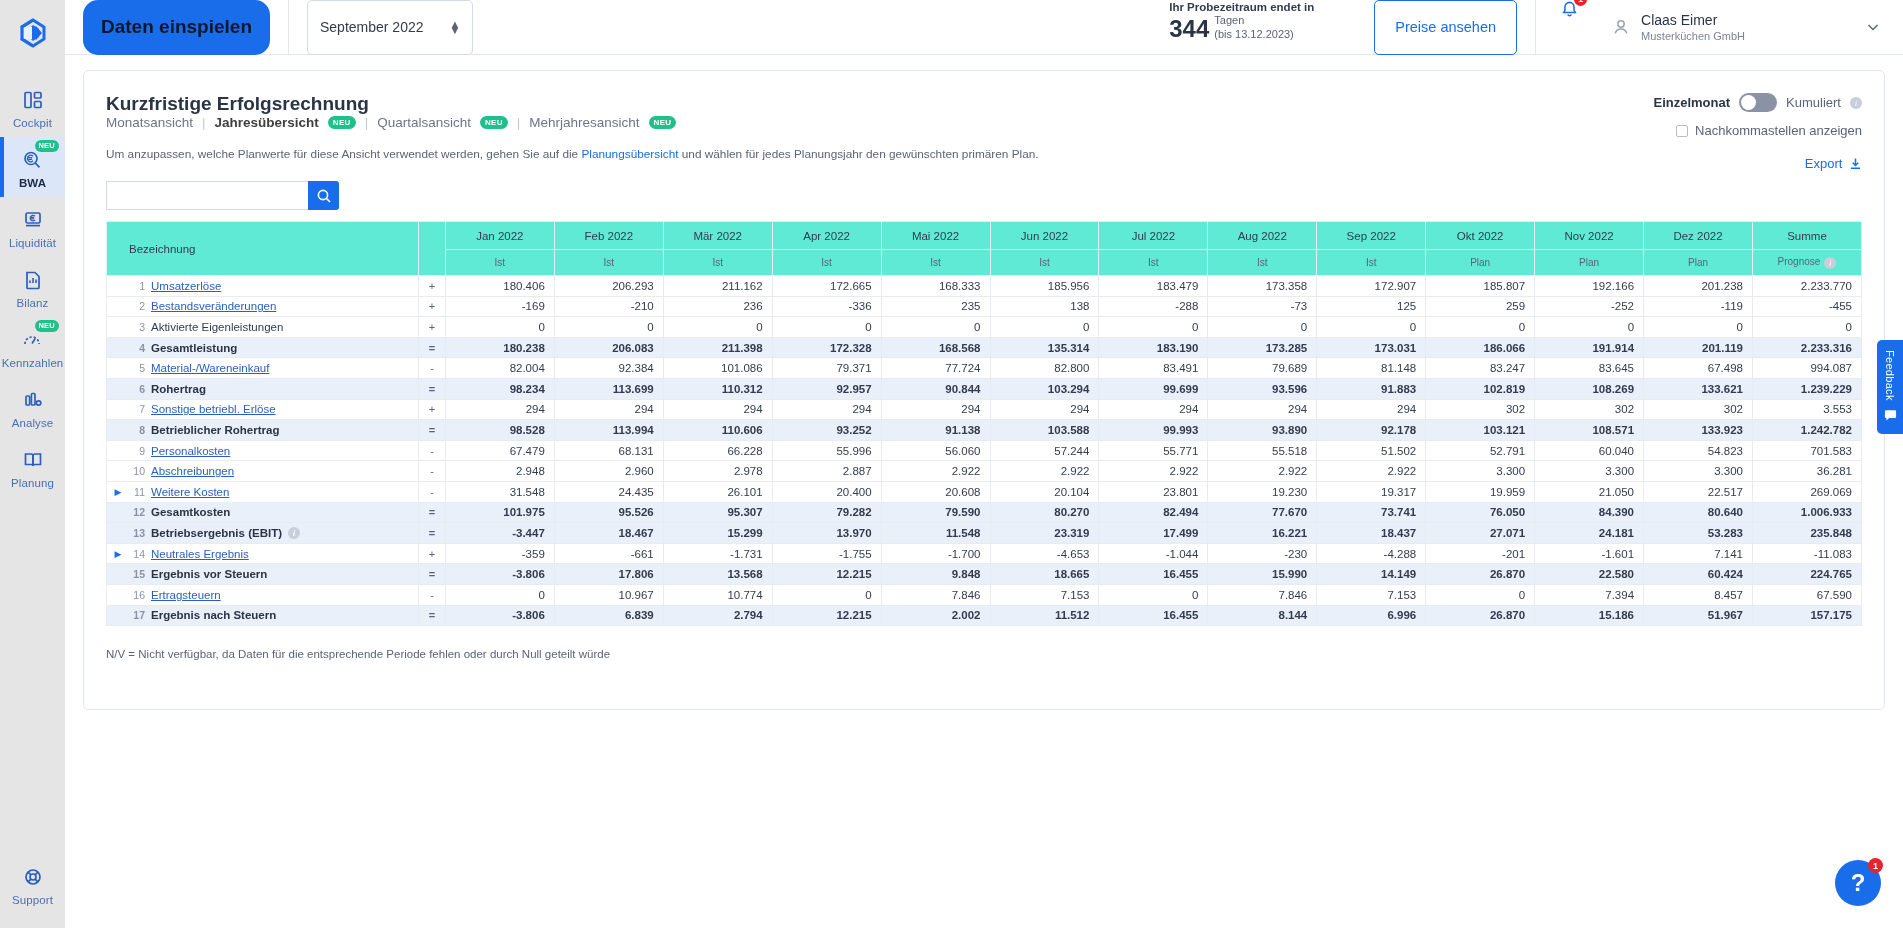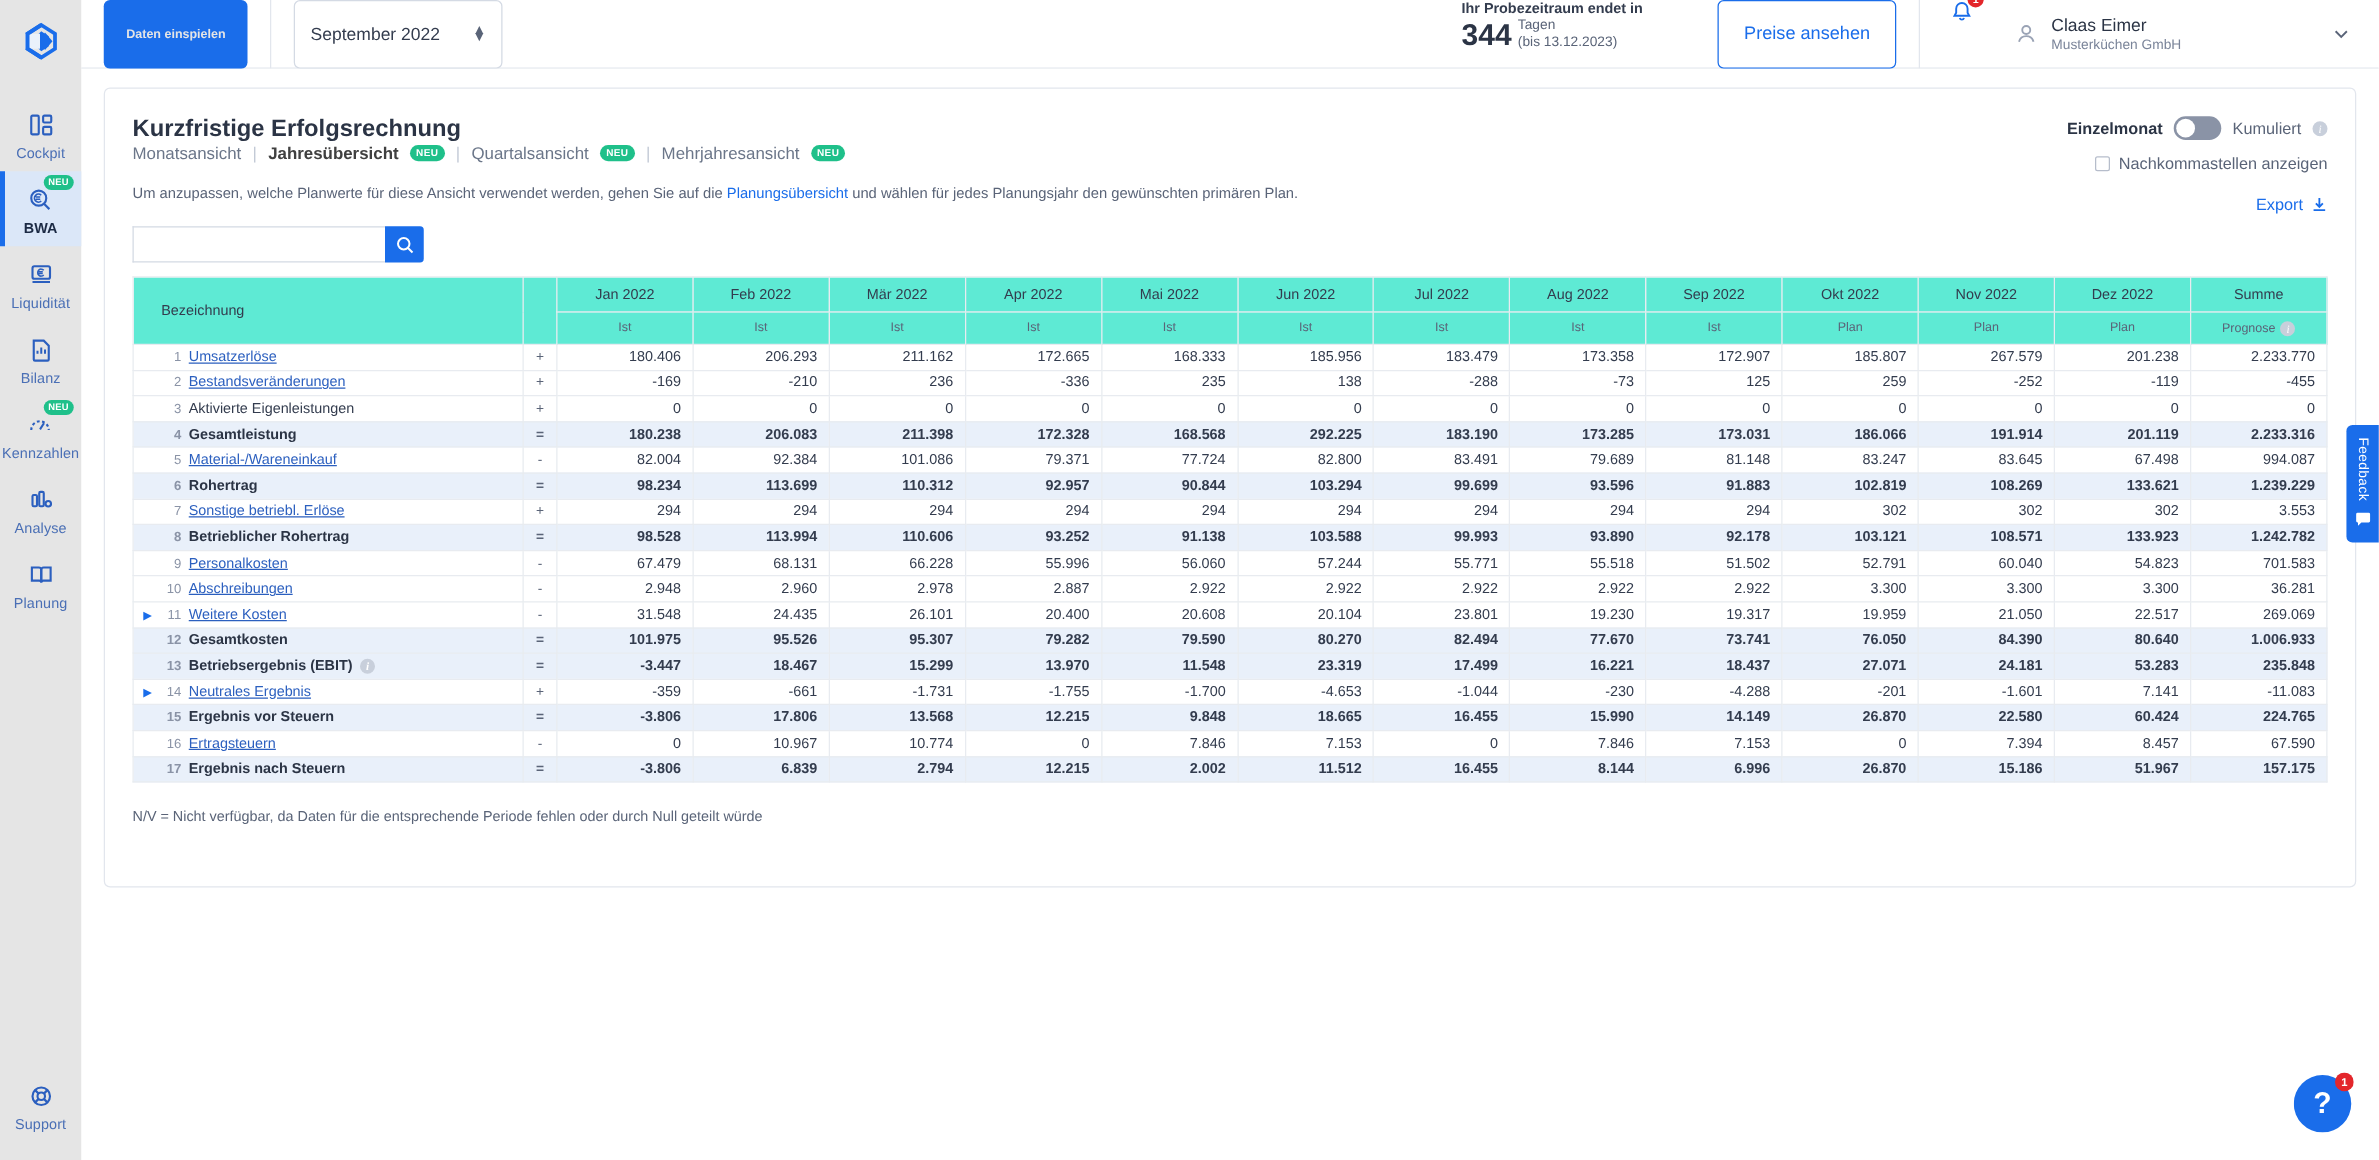--- a/index.html
+++ b/index.html
@@ -43,22 +43,22 @@
   
   .main { flex: 1; display: flex; flex-direction: column; background:#fff; min-width:0; }
 
   .topbar {
     height: 55px; flex: 0 0 55px; display: flex; align-items: center;
     border-bottom: 1px solid #e2e6ed; background: #fff;
   }
   .tb-sec { height: 55px; display: flex; padding: 0 18px; gap: 44px; }
   .tb-div { width:1px; height:55px; background:#e2e6ed; }
   .btn-primary {
-    background: #1a6dea; color: #e5e5e5; border: none; border-radius: 5px;
-    font-size: 10px; font-weight: bold; padding: 10px 18px; cursor: pointer;
+    background: #1a6dea; color: #0f172a; border: none; border-radius: 15px;
+    font-size: 19px; font-weight: bold; padding: 10px 18px; cursor: pointer;
     font-family: inherit;
   }
   .month-select {
     border: 1px solid #d4dae4; border-radius: 5px; background: #fff;
     font-size: 14px; padding: 7px 12px; display: flex; align-items: center;
     gap: 26px; cursor: pointer; color:#333c4e;
   }
   .stepper { display:flex; flex-direction:column; line-height:.55; font-size:11px; color:#5a6478; }
   .spacer { flex: 1; }
   .trial { text-align: left; padding-right: 16px; }
@@ -456,21 +456,21 @@
                   <td class="num">180.406</td>
                   <td class="num">206.293</td>
                   <td class="num">211.162</td>
                   <td class="num">172.665</td>
                   <td class="num">168.333</td>
                   <td class="num">185.956</td>
                   <td class="num">183.479</td>
                   <td class="num">173.358</td>
                   <td class="num">172.907</td>
                   <td class="num">185.807</td>
-                  <td class="num">267.579</td>
+                  <td class="num">192.166</td>
                   <td class="num">201.238</td>
                   <td class="num">2.233.770</td>
                 </tr>
                 <tr>
                   <td class="name">
                     <div class="nm-inner">
                       <span class="caret"></span>
                       <span class="rownum">2</span>
                       <span class="nm-link">Bestandsveränderungen</span>
                     </div>
@@ -520,21 +520,21 @@
                       <span class="rownum">4</span>
                       <span class="nm-plain">Gesamtleistung</span>
                     </div>
                   </td>
                   <td class="sign">=</td>
                   <td class="num">180.238</td>
                   <td class="num">206.083</td>
                   <td class="num">211.398</td>
                   <td class="num">172.328</td>
                   <td class="num">168.568</td>
-                  <td class="num">292.225</td>
+                  <td class="num">135.314</td>
                   <td class="num">183.190</td>
                   <td class="num">173.285</td>
                   <td class="num">173.031</td>
                   <td class="num">186.066</td>
                   <td class="num">191.914</td>
                   <td class="num">201.119</td>
                   <td class="num">2.233.316</td>
                 </tr>
                 <tr>
                   <td class="name">

